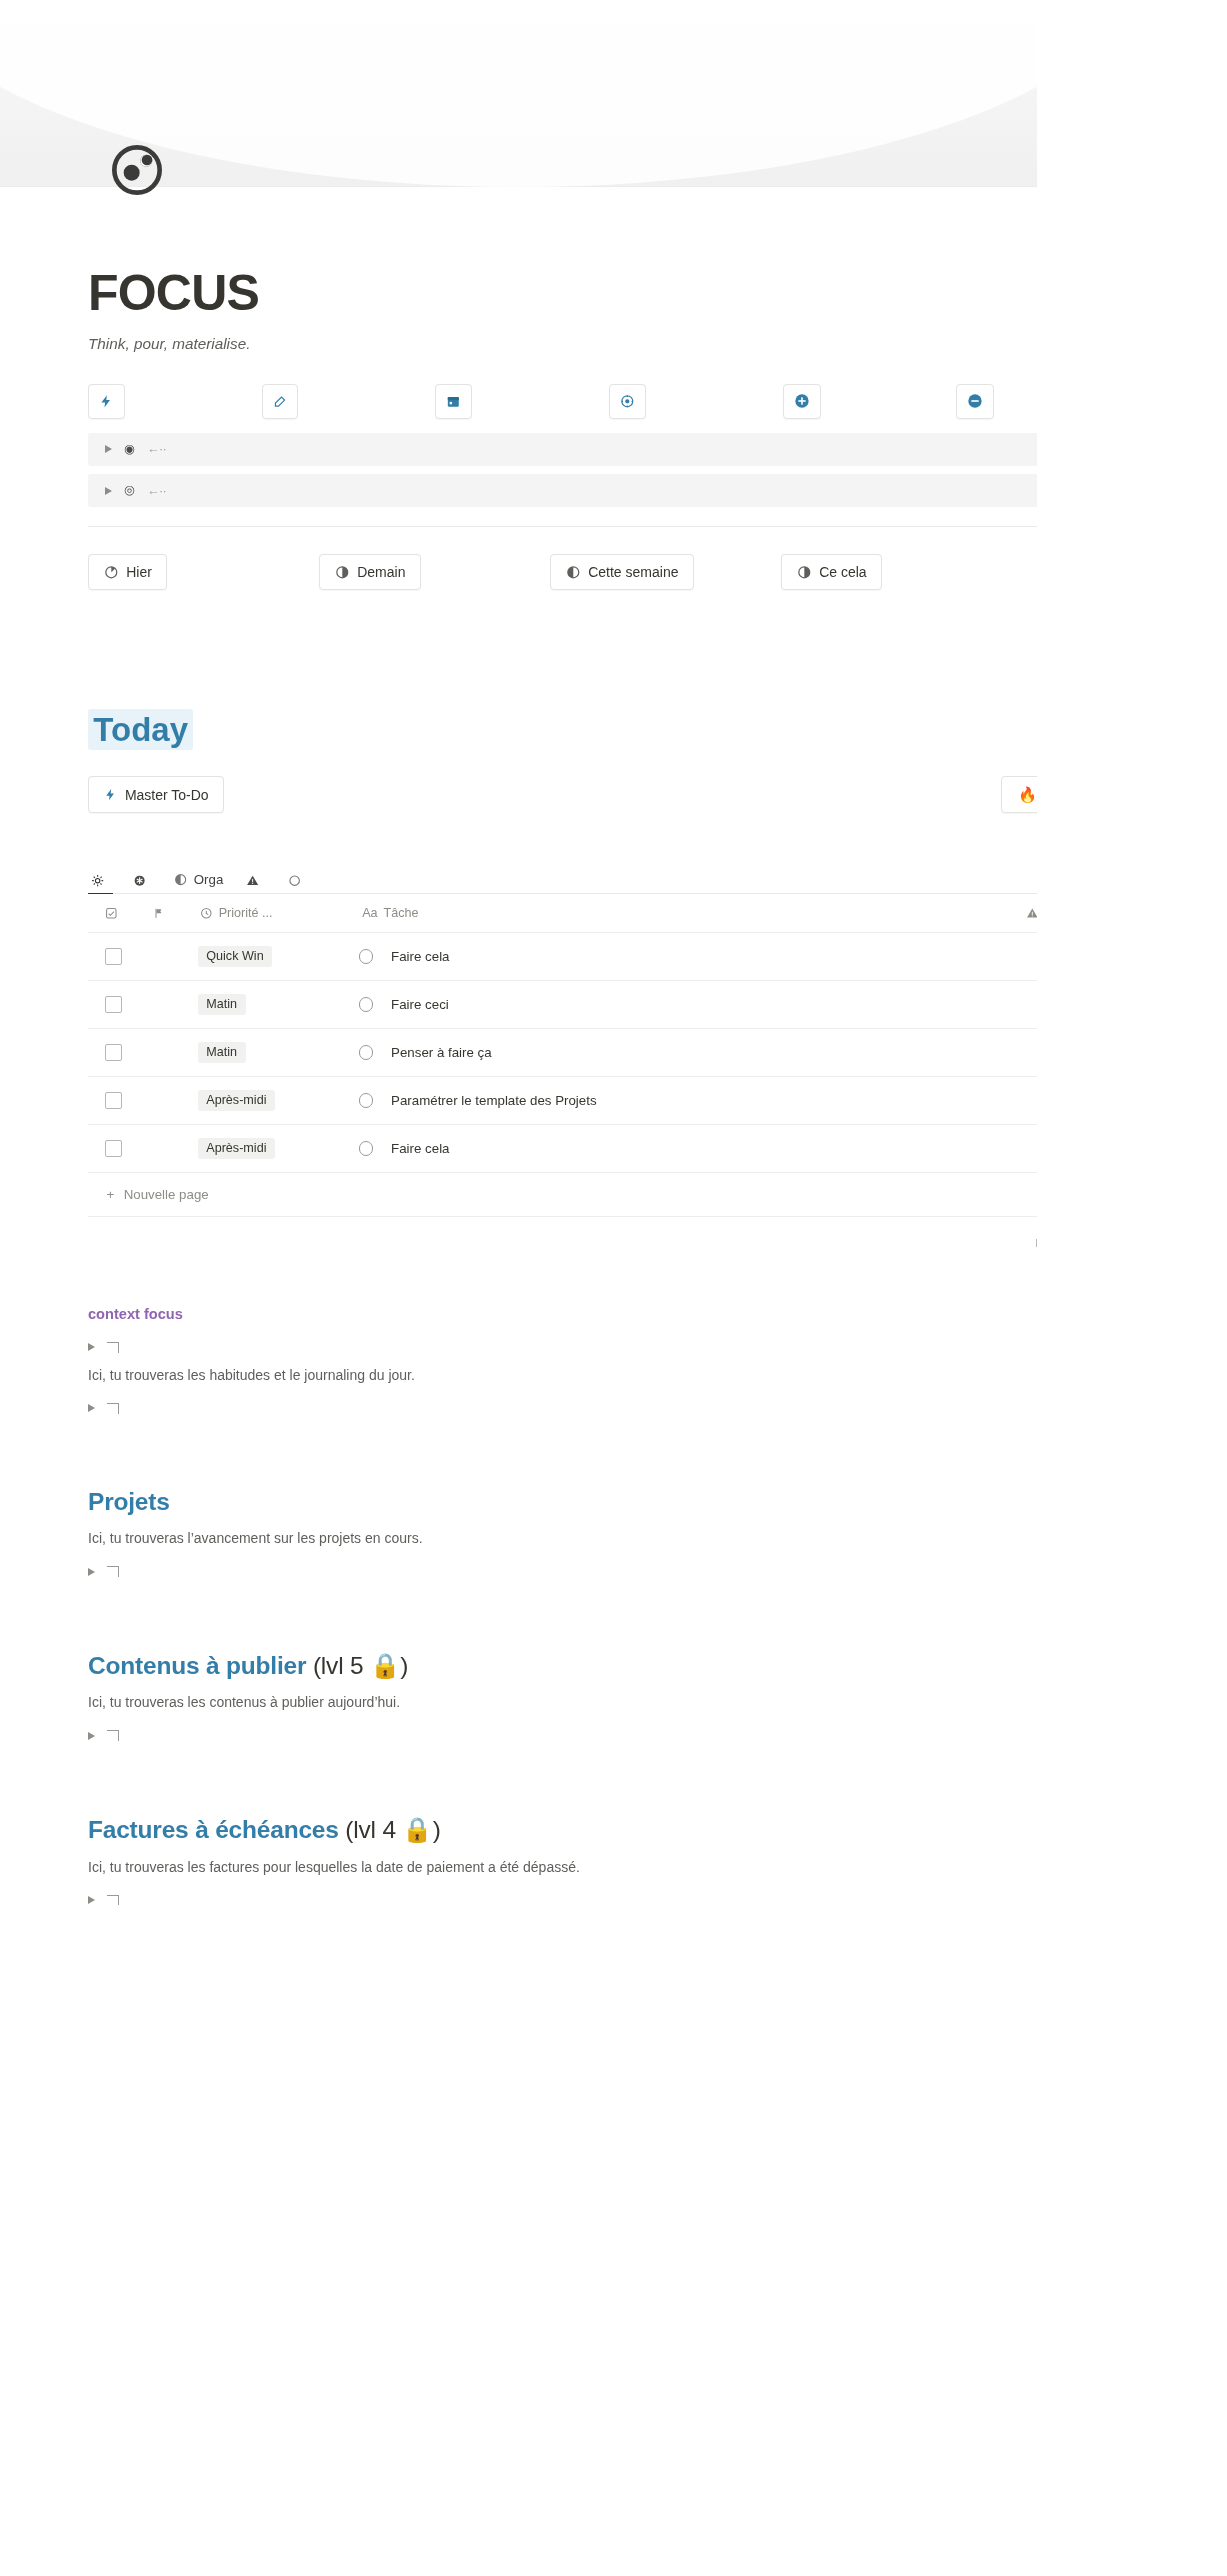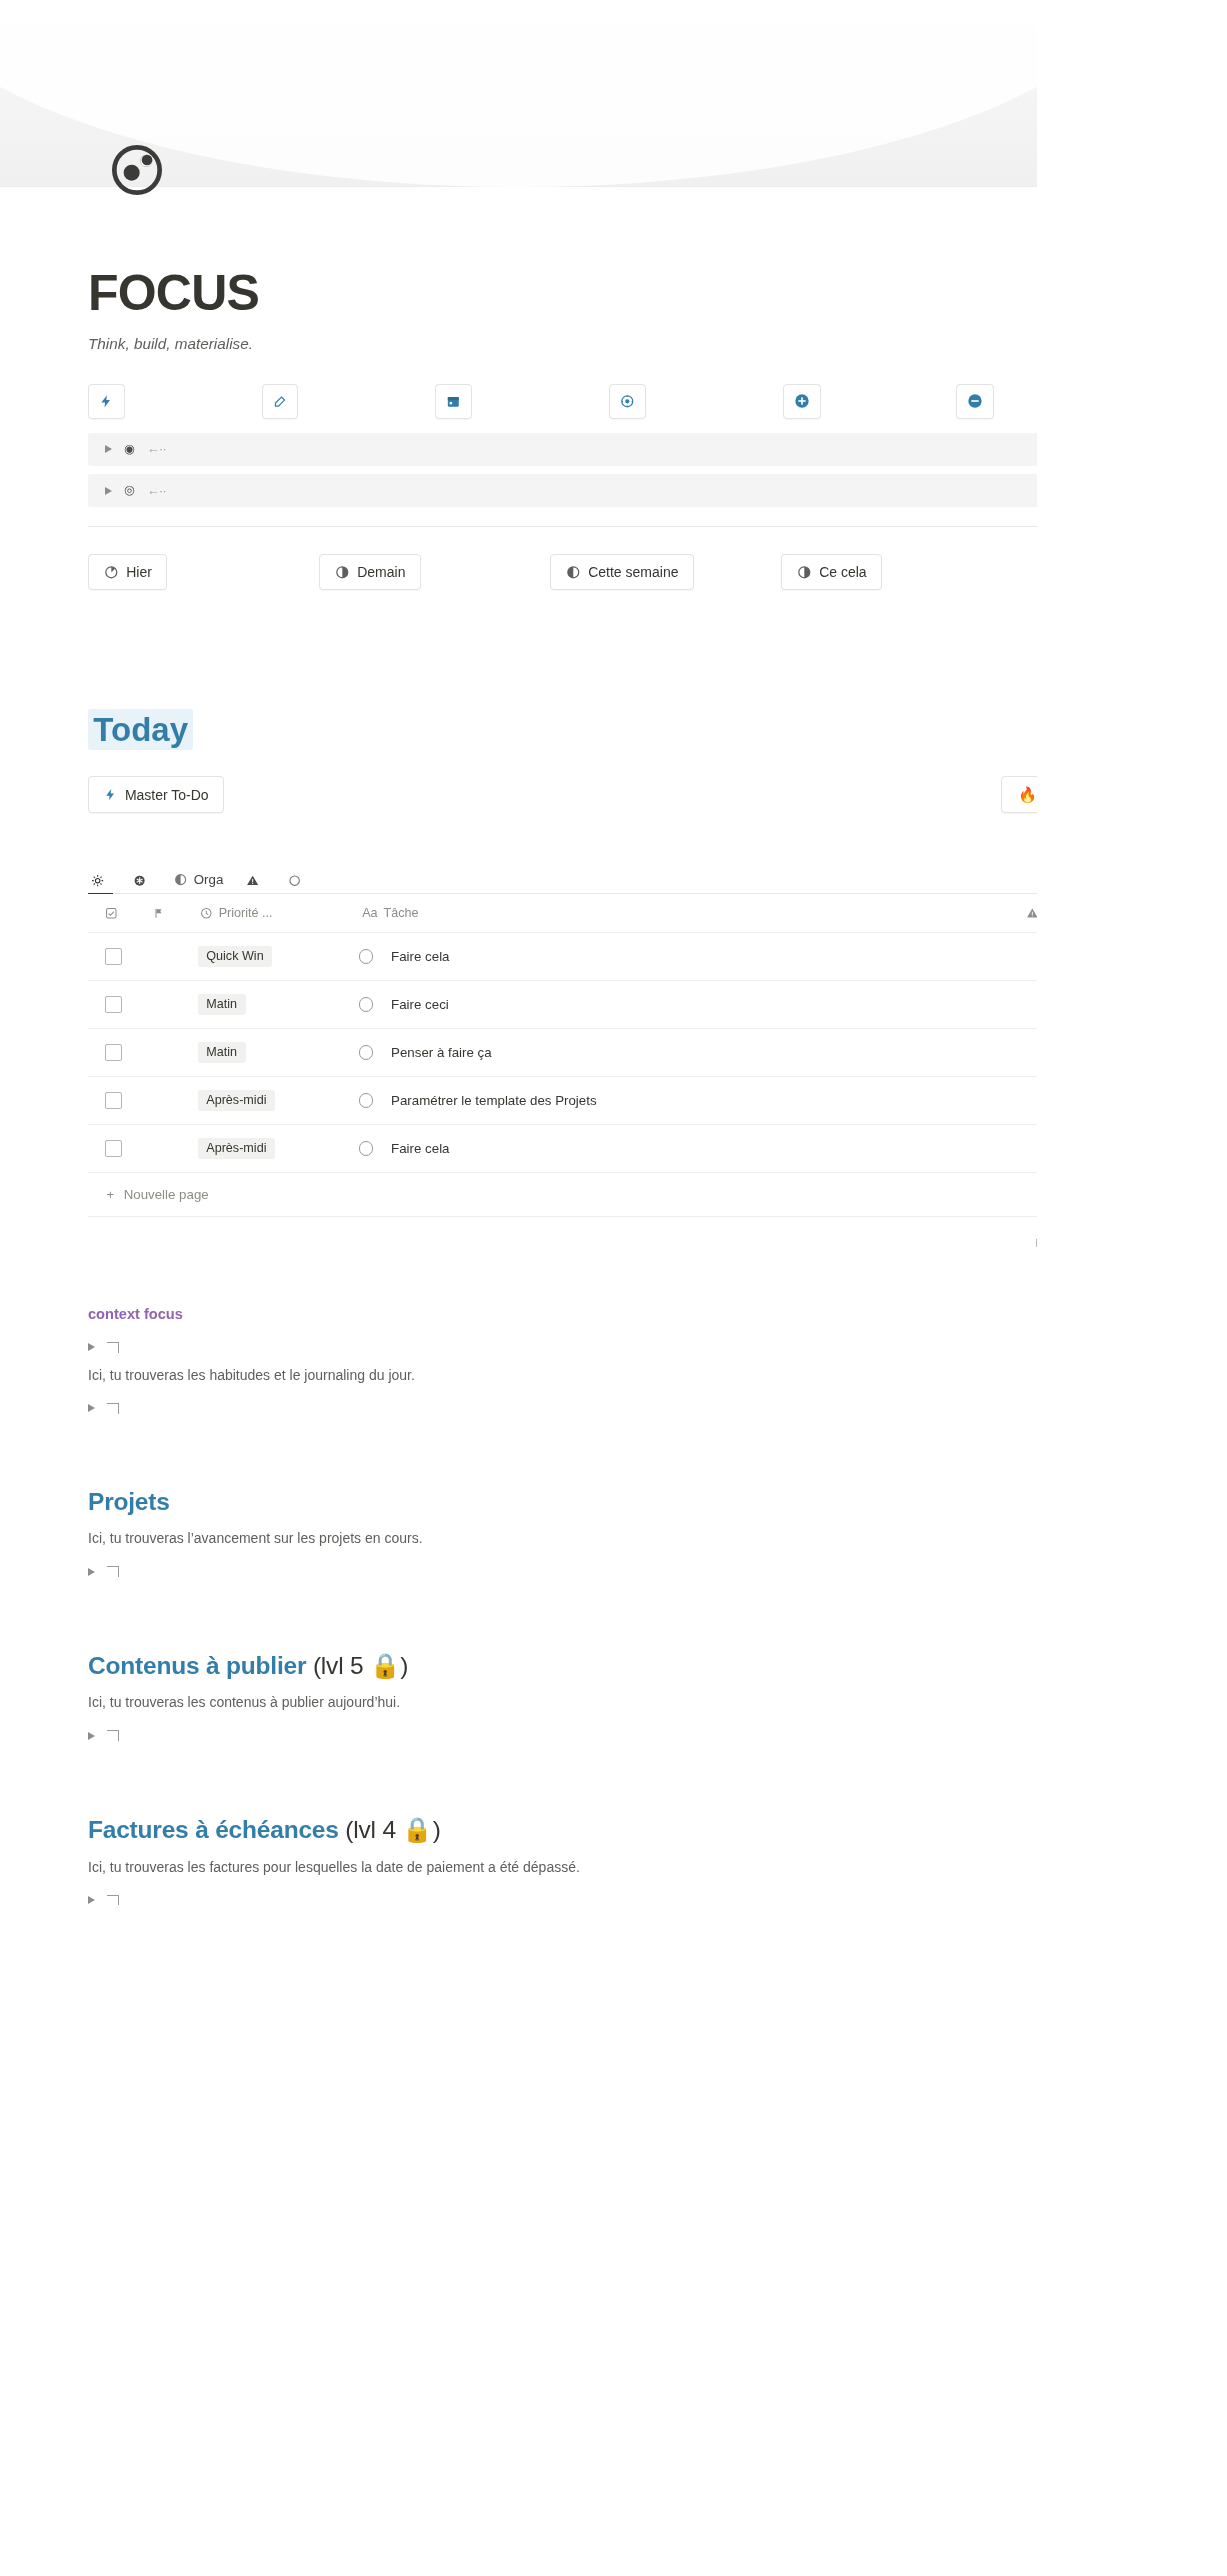--- a/index.html
+++ b/index.html
@@ -348,21 +348,21 @@
       <circle cx="62" cy="34" r="9" fill="#3b3b39"></circle>
       <circle cx="62" cy="34" r="9" fill="#ffffff"></circle>
       <circle cx="63" cy="33" r="8" fill="#3b3b39"></circle>
     </svg>
   </div>
 
   <div class="content">
     <div class="col">
 
       <h1 class="title">FOCUS</h1>
-      <div class="subtitle">Think, build, materialise.</div>
+      <div class="subtitle">Think, pour, materialise.</div>
 
       <div class="btn-row">
         <div class="btn-slot">
           <div class="btn">
             <svg width="14.6" height="14.6" viewBox="0 0 24 24" fill="#337ea9">
                 <path d="M13 2L4 14h6l-1 8 9-12h-6z"></path>
               </svg>
           </div>
         </div>
         <div class="btn-slot">

